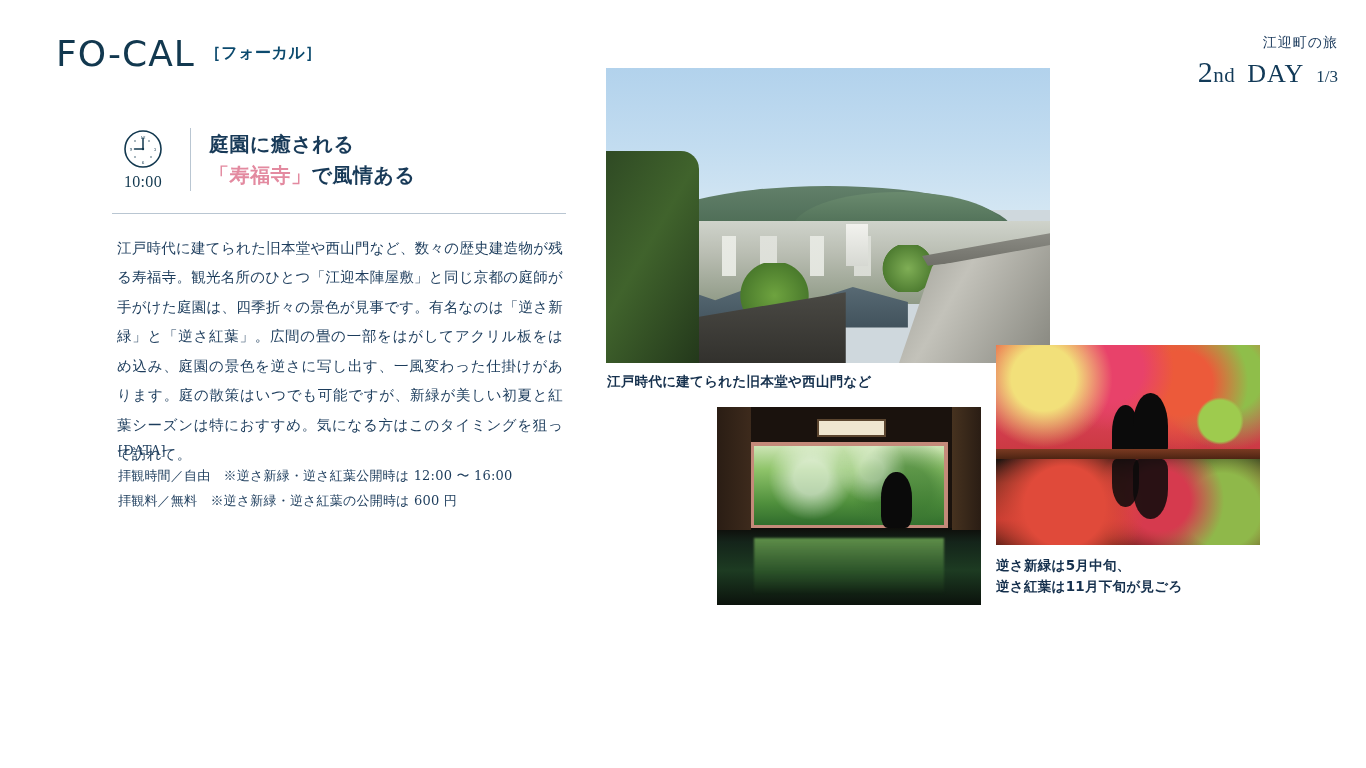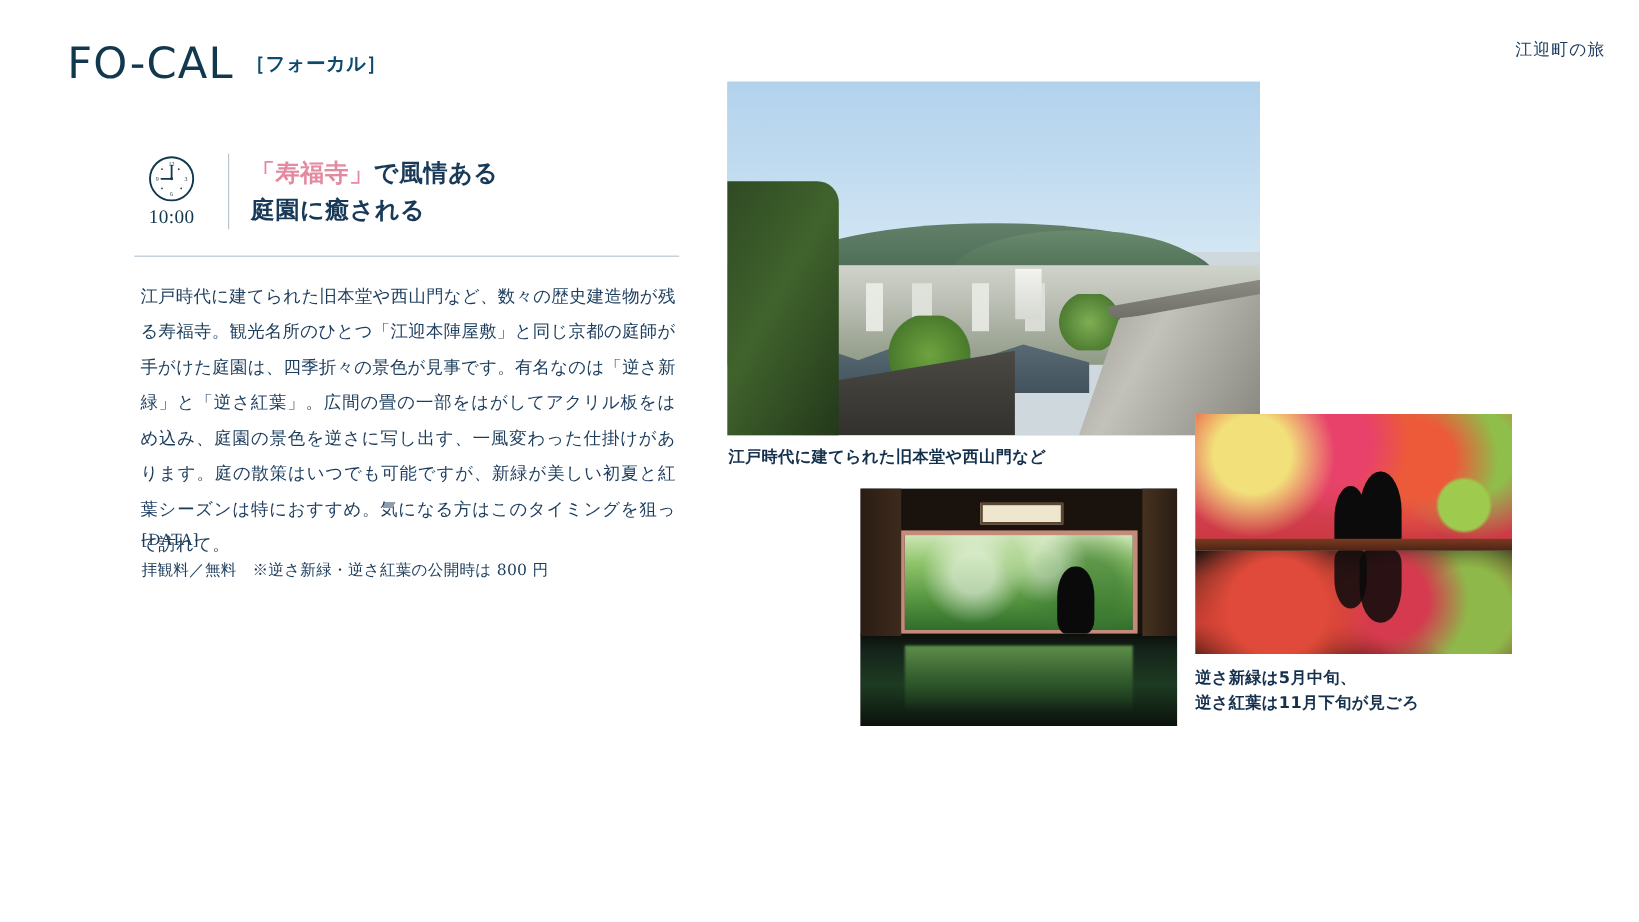--- a/index.html
+++ b/index.html
@@ -187,20 +187,25 @@
 
 <div class="page">
 
   <div class="logo">
     <span class="logo-mark">FO-CAL</span>
     <span class="logo-sub">［フォーカル］</span>
   </div>
 
   <div class="header-right">
     <div class="trip-label">江迎町の旅</div>
+    <div class="day-line">
+      <span class="day-num"><span>2</span><span class="ord">nd</span></span>
+      <span class="day-word">DAY</span>
+      <span class="day-page">1/3</span>
+    </div>
   </div>
 
   <div class="left-col">
     <div class="head-block">
       <div class="clock-wrap">
         <svg width="42" height="42" viewBox="0 0 42 42">
           <circle cx="21" cy="21" r="18" fill="#fff" stroke="#12384f" stroke-width="1.6"></circle>
           <text x="21" y="10.5" font-size="5" fill="#12384f" text-anchor="middle" font-family="Liberation Serif, serif">12</text>
           <text x="33" y="23" font-size="5" fill="#12384f" text-anchor="middle" font-family="Liberation Serif, serif">3</text>
           <text x="21" y="35.5" font-size="5" fill="#12384f" text-anchor="middle" font-family="Liberation Serif, serif">6</text>
@@ -210,33 +215,34 @@
           <circle cx="13" cy="29" r="0.7" fill="#12384f"></circle>
             <circle cx="13" cy="13" r="0.7" fill="#12384f"></circle>
           <line x1="21" y1="21" x2="21" y2="10" stroke="#12384f" stroke-width="1.5" stroke-linecap="round"></line>
           <line x1="21" y1="21" x2="12.5" y2="21" stroke="#12384f" stroke-width="1.5" stroke-linecap="round"></line>
           <circle cx="21" cy="21" r="1.2" fill="#12384f"></circle>
         </svg>
         <div class="clock-time">10:00</div>
       </div>
       <div class="rule-v"></div>
       <div class="title-block">
+        <div>庭園に癒される</div>
         <div><span class="title-accent">「寿福寺」</span><span>で風情ある</span></div>
-        <div>庭園に癒される</div>
       </div>
     </div>
   </div>
 
   <div class="rule-h"></div>
 
   <div class="body-text">江戸時代に建てられた旧本堂や西山門など、数々の歴史建造物が残る寿福寺。観光名所のひとつ「江迎本陣屋敷」と同じ京都の庭師が手がけた庭園は、四季折々の景色が見事です。有名なのは「逆さ新緑」と「逆さ紅葉」。広間の畳の一部をはがしてアクリル板をはめ込み、庭園の景色を逆さに写し出す、一風変わった仕掛けがあります。庭の散策はいつでも可能ですが、新緑が美しい初夏と紅葉シーズンは特におすすめ。気になる方はこのタイミングを狙って訪れて。</div>
 
   <div class="data-block">
     <div>[DATA]</div>
-    <div>拝観料／無料　※逆さ新緑・逆さ紅葉の公開時は 800 円</div>
+    <div>拝観時間／自由　※逆さ新緑・逆さ紅葉公開時は 12:00 〜 16:00</div>
+    <div>拝観料／無料　※逆さ新緑・逆さ紅葉の公開時は 600 円</div>
   </div>
 
   <div class="photo" id="photo-hero">
     <div class="hero-sky"></div>
     <div class="hero-mtn"></div>
     <div class="hero-mtn2"></div>
     <div class="hero-town"></div>
     <div class="hero-tower"></div>
     <div class="hero-shrub"></div>
     <div class="hero-roofs"></div>

